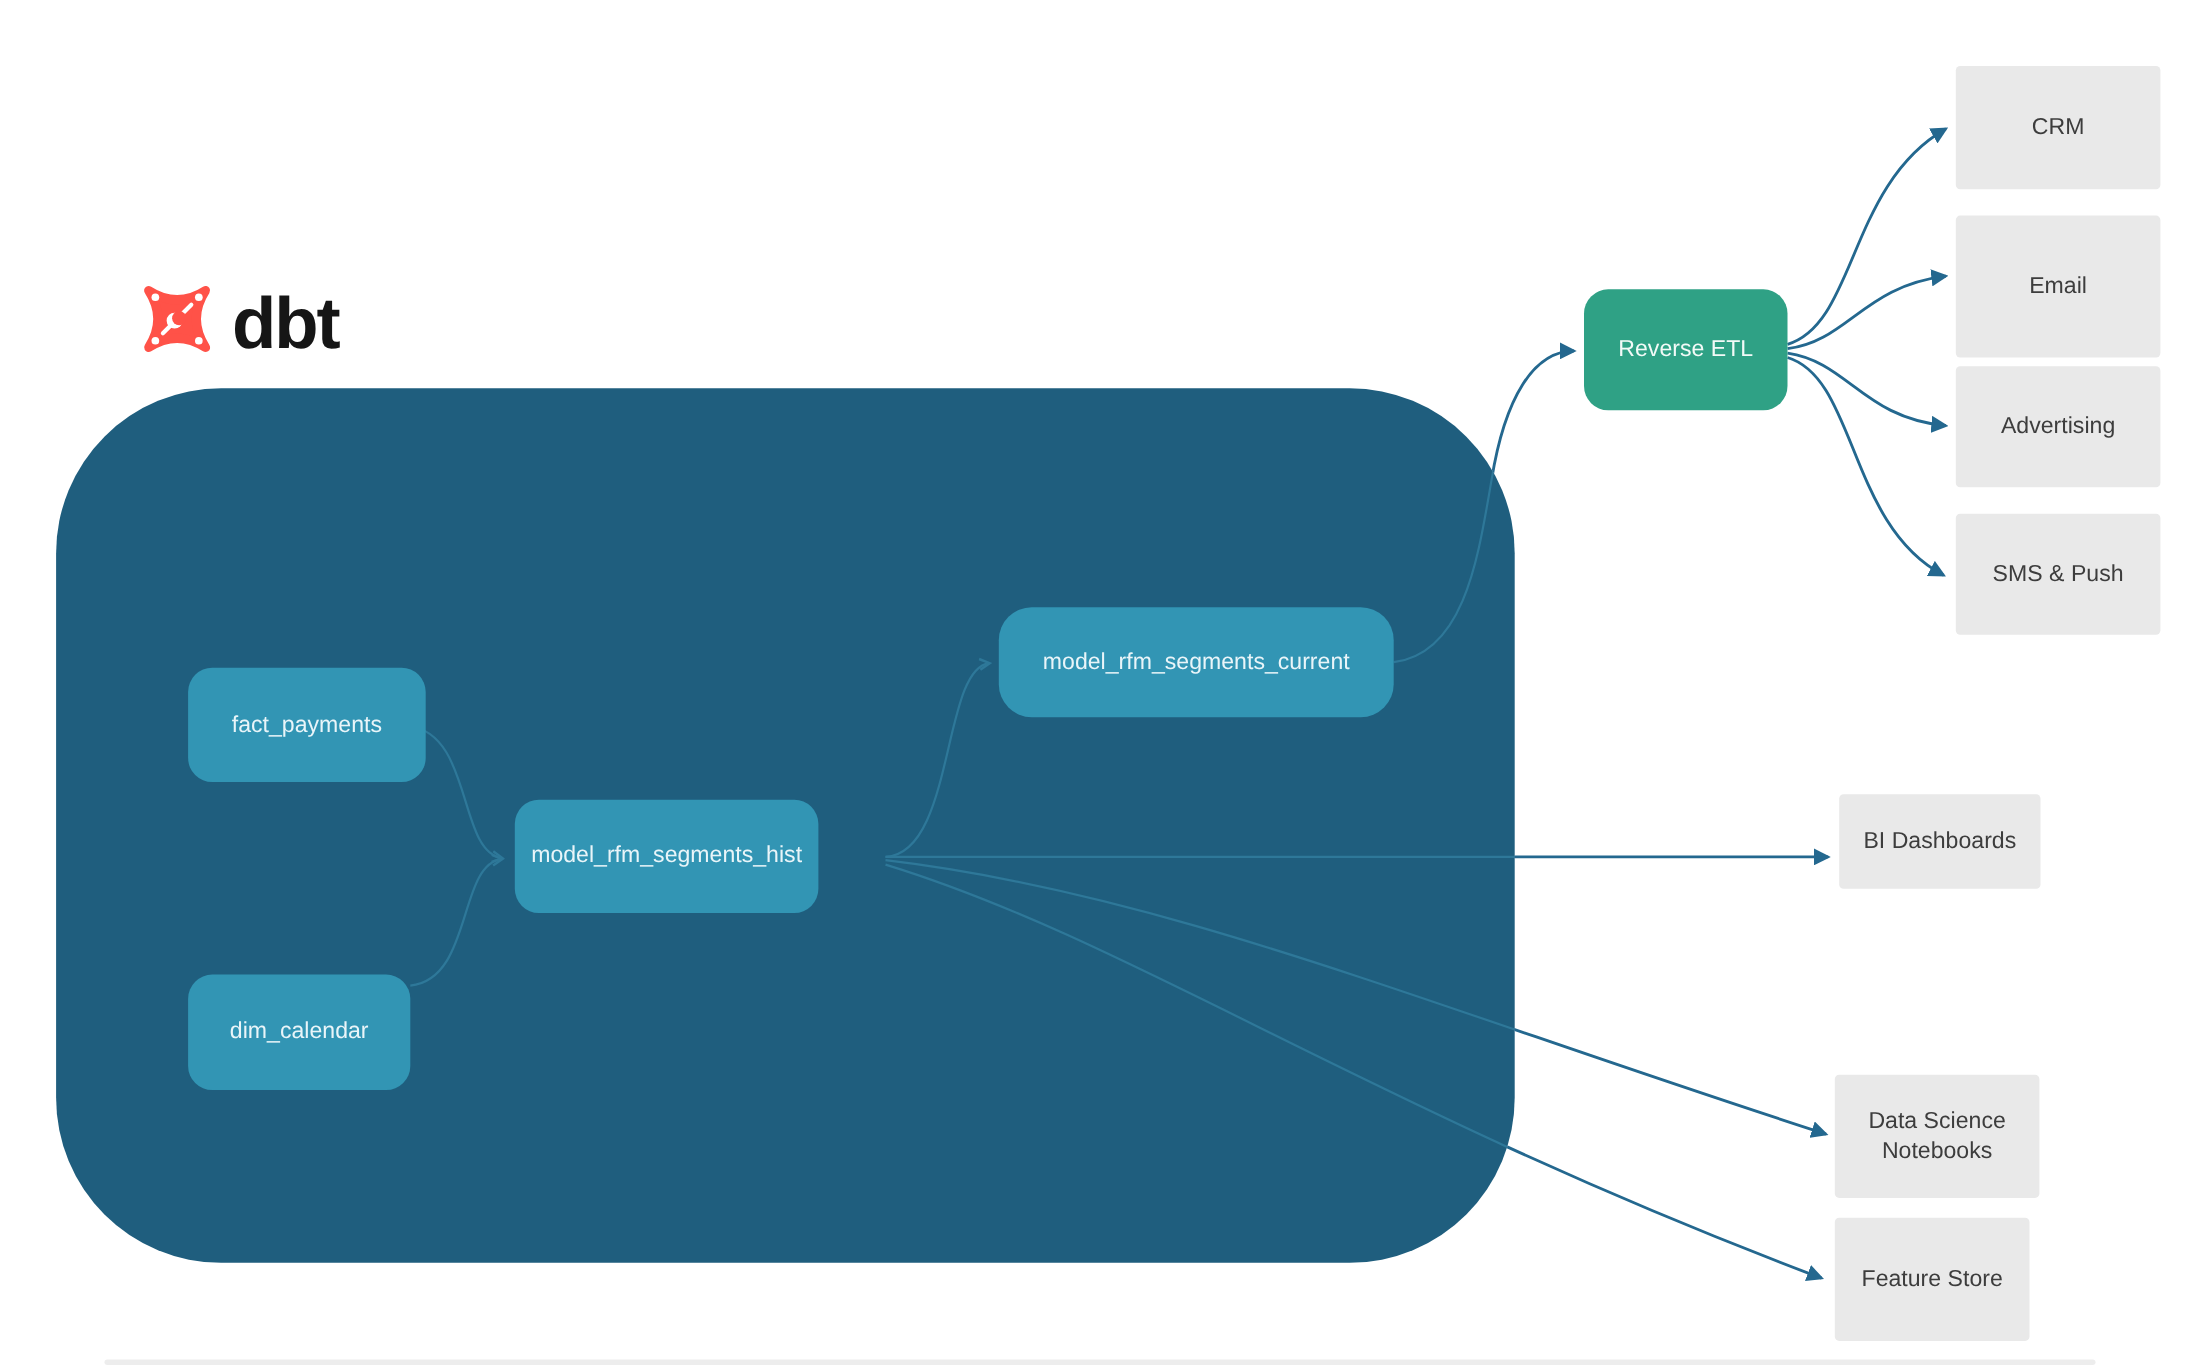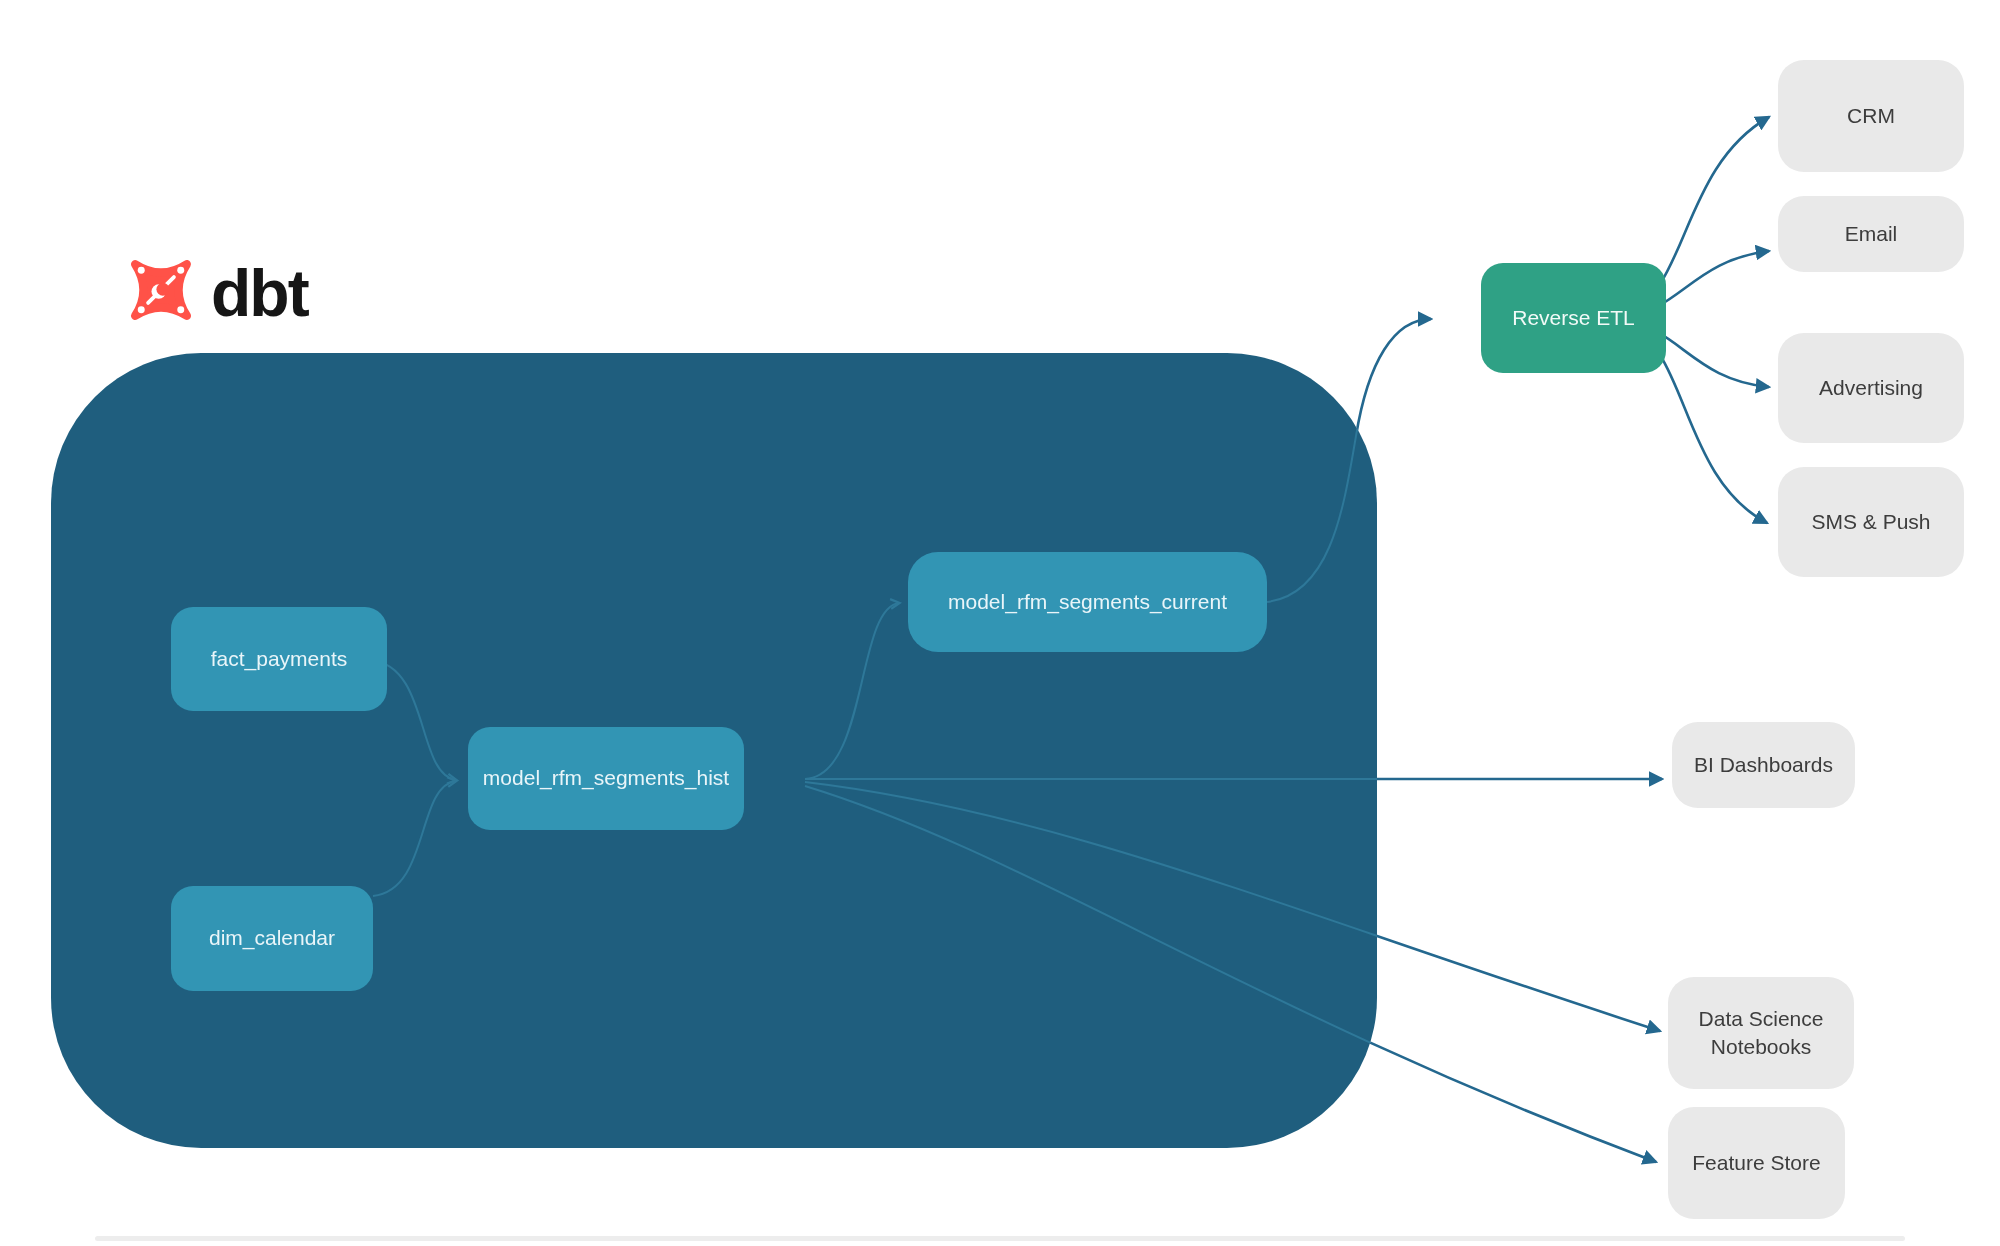--- a/index.html
+++ b/index.html
@@ -21,28 +21,28 @@
   .edge-strong{fill:none;stroke:var(--edge-strong);stroke-width:2.6px;}
   .mStrong{fill:var(--edge-strong);}
   .mSubtle{fill:none;stroke:var(--edge-subtle);stroke-width:1.6px;}
   
   .node{
     position:absolute;display:flex;align-items:center;justify-content:center;
     text-align:center;font-size:21px;line-height:1.35;box-sizing:border-box;padding:8px 14px;
   }
   .node--model{background:var(--node-bg);color:var(--node-text);border-radius:22px;}
   .node--etl{background:var(--reverse-etl-bg);color:#f2faf7;border-radius:22px;font-size:21px;}
-  .node--dest{background:var(--dest-bg);color:var(--dest-text);border-radius:26px;}
+  .node--dest{background:var(--dest-bg);color:var(--dest-text);border-radius:4px;}
   .n-fact{left:171px;top:607px;width:216px;height:104px;}
   .n-dim{left:171px;top:845px;width:202px;height:105px;margin-top:41px;}
   .n-hist{left:468px;top:727px;width:276px;height:103px;}
   .n-current{left:908px;top:552px;width:359px;height:100px;border-radius:30px;}
-  .n-retl{left:1481px;top:263px;width:185px;height:110px;}
+  .n-retl{left:1440px;top:263px;width:185px;height:110px;}
   .n-crm{left:1778px;top:60px;width:186px;height:112px;}
-  .n-email{left:1778px;top:196px;width:186px;height:76px;}
+  .n-email{left:1778px;top:196px;width:186px;height:129px;}
   .n-adv{left:1778px;top:333px;width:186px;height:110px;}
   .n-sms{left:1778px;top:467px;width:186px;height:110px;}
   .n-bi{left:1672px;top:722px;width:183px;height:86px;justify-content:center;}
   .n-dsn{left:1668px;top:977px;width:186px;height:112px;}
   .n-fs{left:1668px;top:1107px;width:177px;height:112px;}
   
   .bottom-line{
     position:absolute;left:95px;right:95px;bottom:5px;height:5px;
     background:var(--divider);border-radius:3px;
   }

